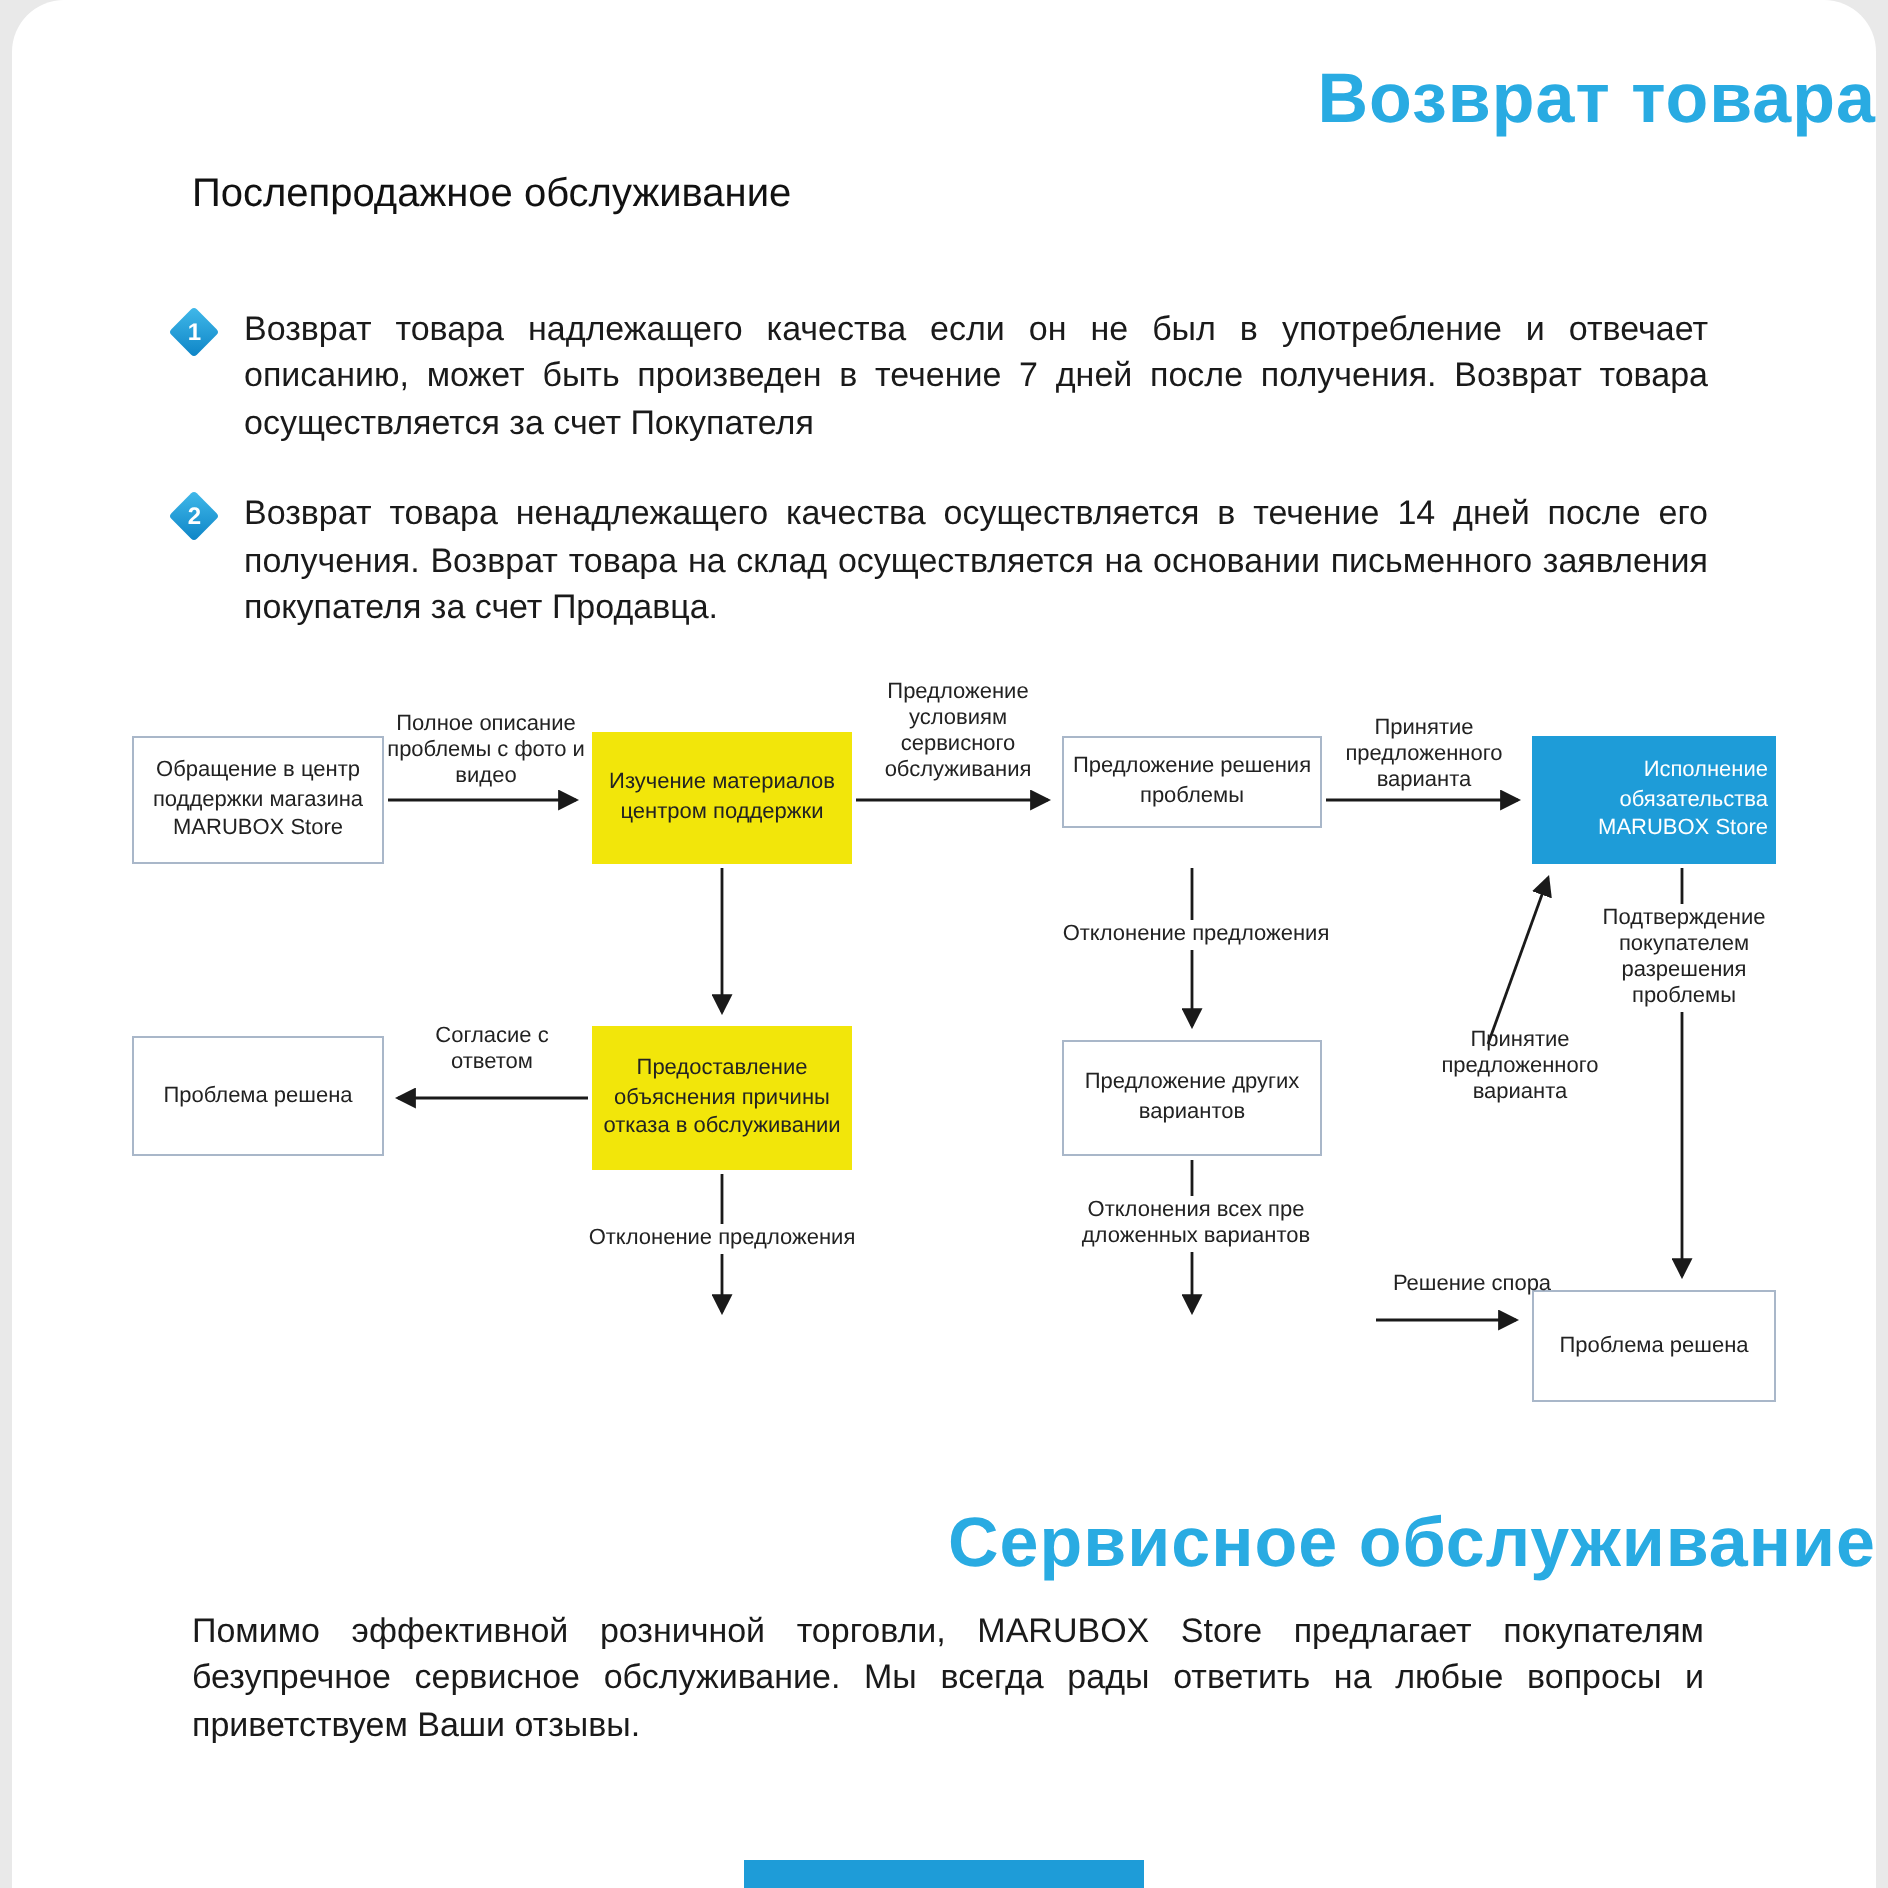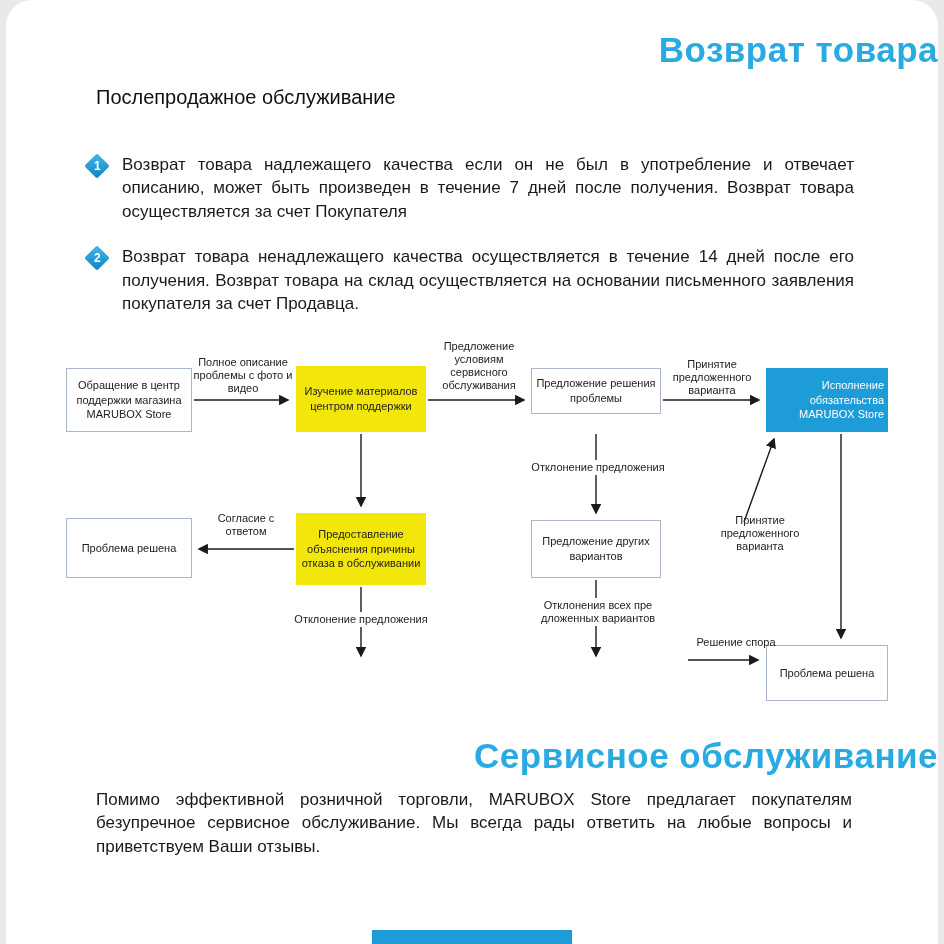--- a/index.html
+++ b/index.html
@@ -52,21 +52,21 @@
   }
   .diamond-num{
     transform:rotate(-45deg);
     color:#fff;font-size:12px;font-weight:bold;
   }
   .point-text,.body-text{
     font-size:17px;line-height:1.38;color:#1a1a1a;
     text-align:justify;
   }
   .body-text{margin:12px 86px 0 90px;}
-  .service-title{margin-top:4px;}
+  .service-title{margin-top:20px;}
 
   
   .flowchart{
     position:relative;
     width:944px;height:392px;
     margin-top:24px;
   }
   .arrows{position:absolute;left:0;top:0;}
   .arrows line{stroke:var(--arrow);stroke-width:1.4;}
   .arrows marker path{fill:var(--arrow);}
@@ -165,20 +165,21 @@
     <div class="box blue b-execution">Исполнение обязательства MARUBOX Store</div>
     <div class="box yellow b-refusal">Предоставление объяснения причины отказа в обслуживании</div>
     <div class="box white b-solved-left">Проблема решена</div>
     <div class="box white b-other">Предложение других вариантов</div>
     <div class="box white b-solved-right">Проблема решена</div>
 
     <div class="lbl l-full">Полное описание проблемы с фото и видео</div>
     <div class="lbl l-cond">Предложение условиям сервисного обслуживания</div>
     <div class="lbl l-accept1">Принятие предложенного варианта</div>
     <div class="lbl bg l-decline1">Отклонение предложения</div>
+    <div class="lbl bg l-confirm">Подтверждение покупателем разрешения проблемы</div>
     <div class="lbl l-agree">Согласие с ответом</div>
     <div class="lbl l-accept2">Принятие предложенного варианта</div>
     <div class="lbl bg l-decline2">Отклонение предложения</div>
     <div class="lbl bg l-declineall">Отклонения всех пре дложенных вариантов</div>
     <div class="lbl l-resolution">Решение спора</div>
   </div>
 
   <h1 class="title service-title">Сервисное обслуживание</h1>
   <p class="body-text">Помимо эффективной розничной торговли, MARUBOX Store предлагает покупателям безупречное сервисное обслуживание. Мы всегда рады ответить на любые вопросы и приветствуем Ваши отзывы.</p>
 

